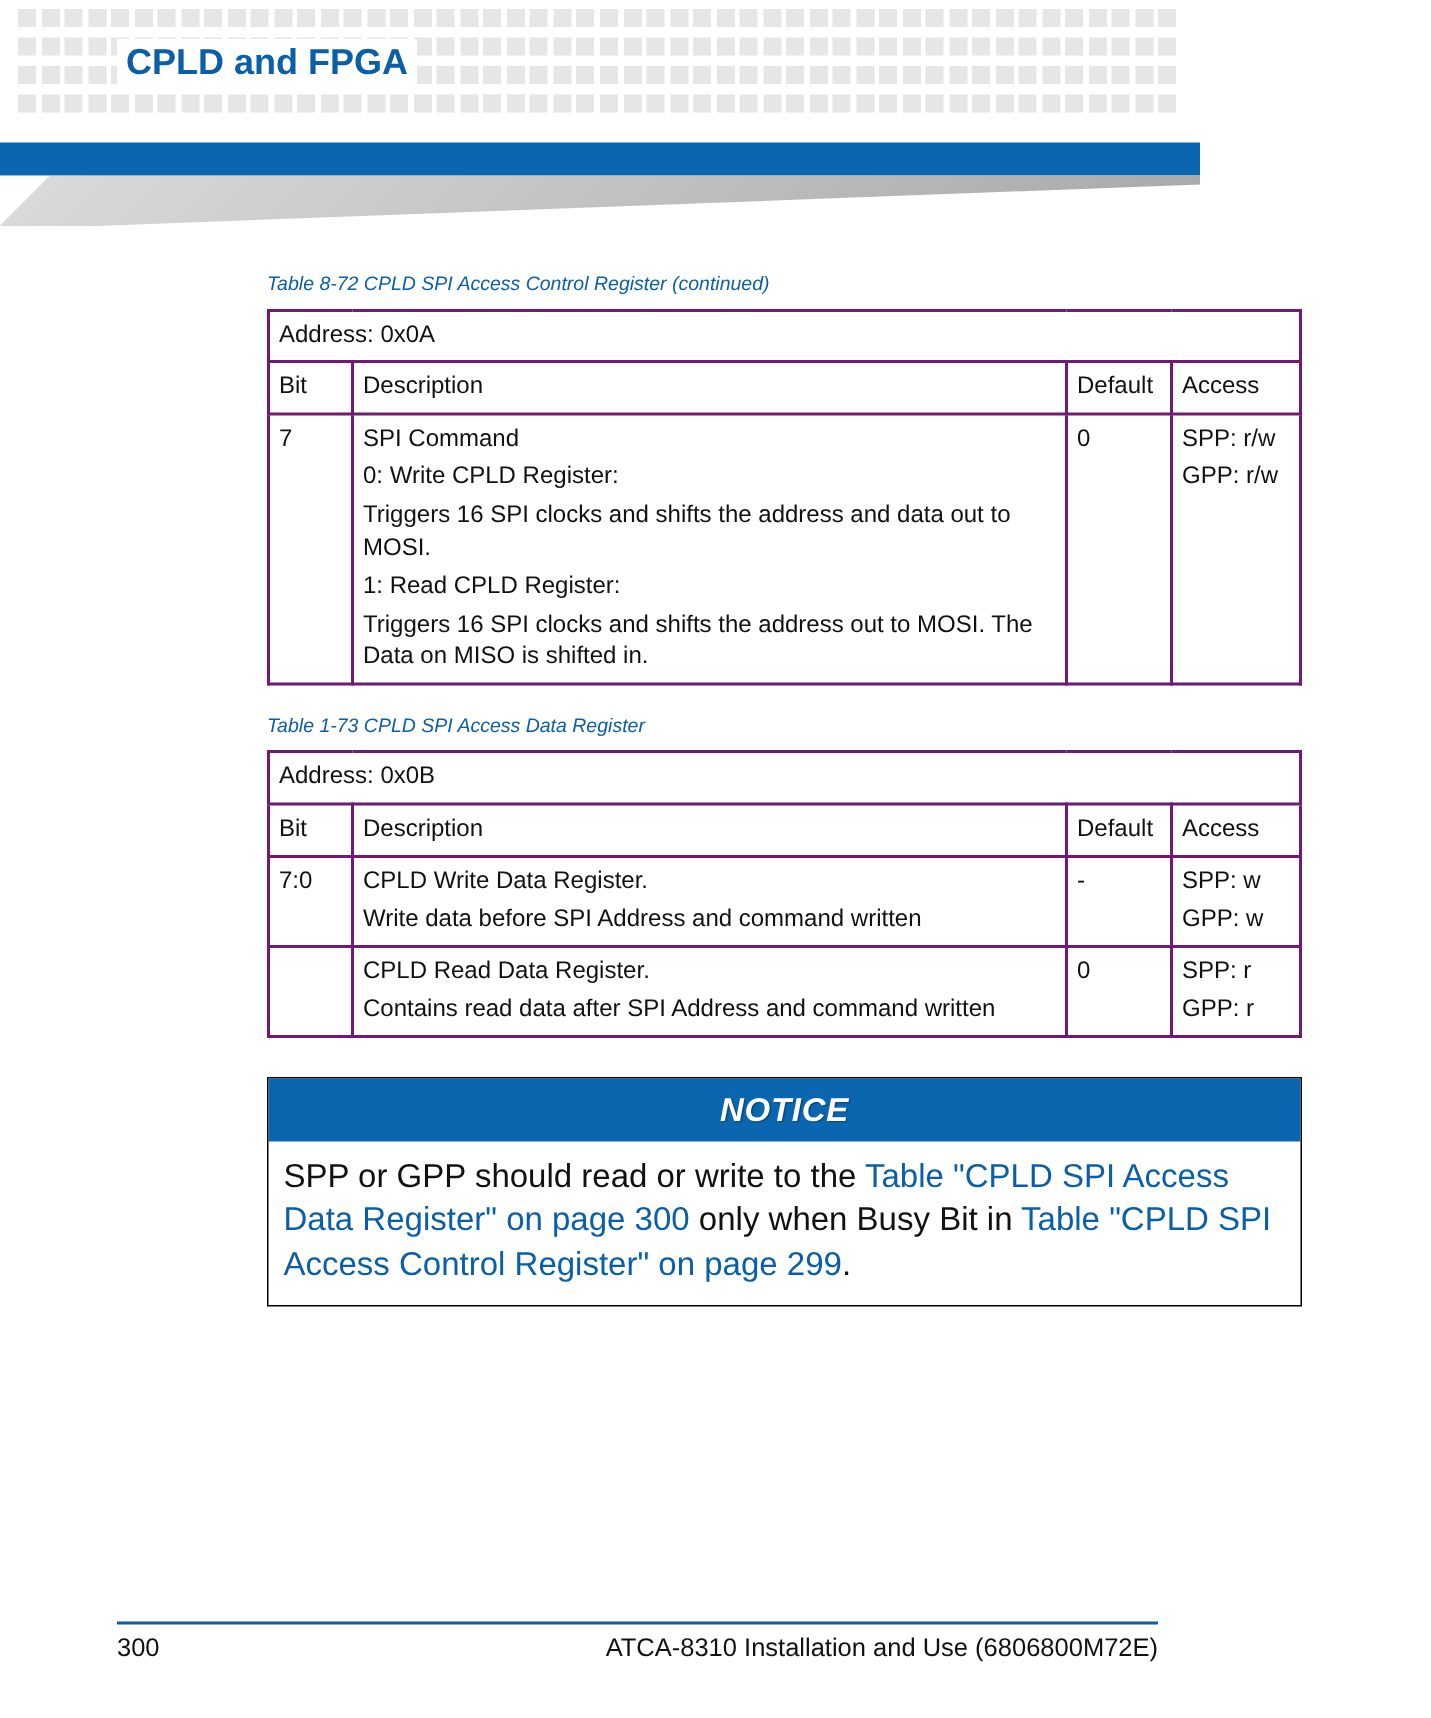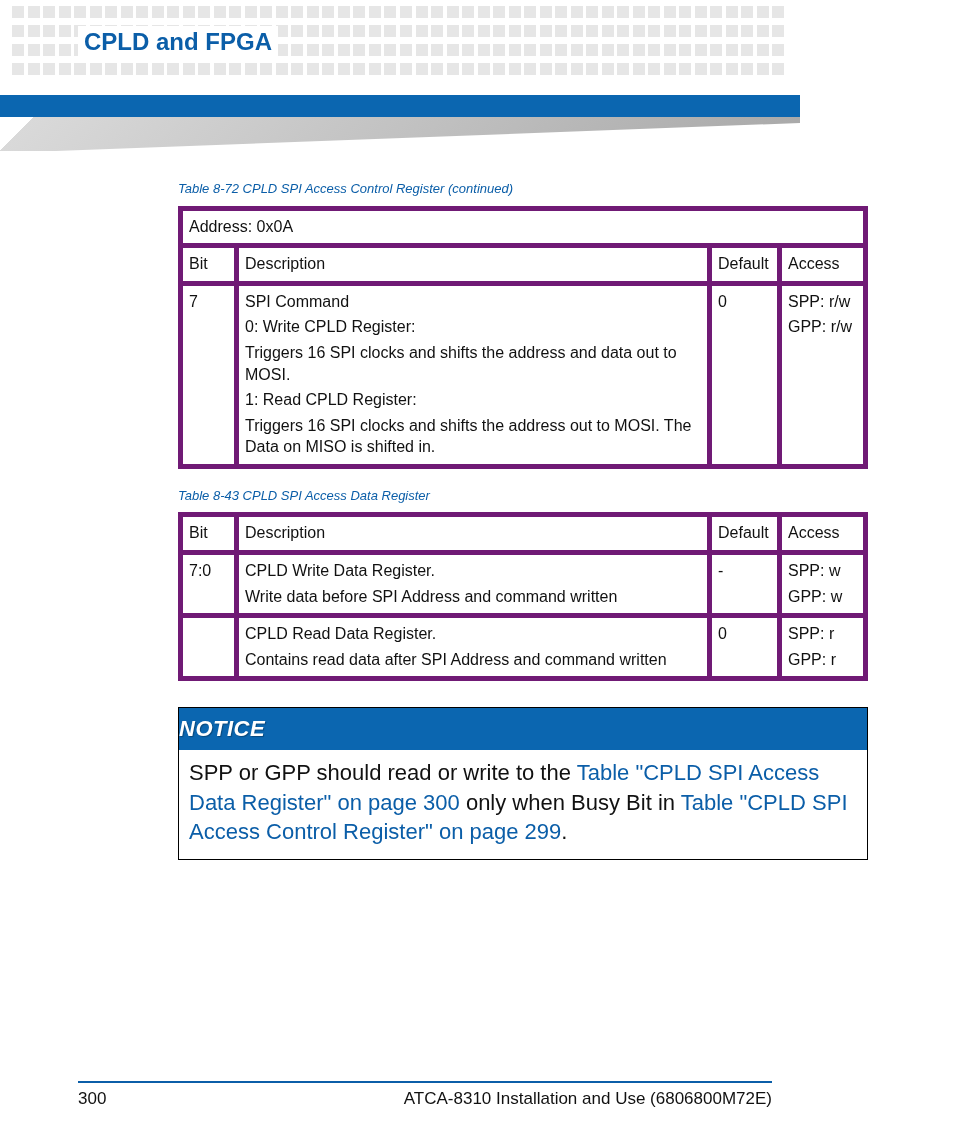--- a/index.html
+++ b/index.html
@@ -72,21 +72,21 @@
     font-size: 13px;
     margin: 0 0 8px 0;
   }
   table.reg {
     border-collapse: collapse;
     width: 100%;
     font-size: 16px;
     margin-bottom: 18px;
   }
   table.reg td, table.reg th {
-    border: 5px solid #701a75;
+    border: 2px solid #701a75;
     padding: 5px 6px 6px 6px;
     vertical-align: top;
     text-align: left;
     font-weight: 400;
   }
   table.reg .addr td {
     border-bottom: 1px solid #000;
   }
   .col-bit   { width: 56px; }
   .col-desc  { }
@@ -94,21 +94,21 @@
   .col-acc   { width: 86px; }
   .desc-block p { margin: 0 0 4px 0; }
   .desc-block p:last-child { margin-bottom: 0; }
 
   .notice {
     border: 1px solid #000;
   }
   .notice-head {
     background: #0b66b0;
     color: #fff;
-    text-align: left;
+    text-align: center;
     font-weight: 700;
     font-style: italic;
     font-size: 22px;
     letter-spacing: 0.5px;
     padding: 6px 0;
     text-shadow: 1px 1px 1px rgba(0,0,0,.3);
   }
   .notice-body {
     padding: 8px 10px 12px 10px;
     font-size: 22px;
@@ -378,23 +378,26 @@
         <td>
           <div class="desc-block">
             <p>SPP: r/w</p>
             <p>GPP: r/w</p>
           </div>
         </td>
       </tr>
     </tbody>
       </table>
 
-    <p class="tbl-caption">Table 8-43 CPLD SPI Access Data Register</p>
+    <p class="tbl-caption">Table 1-73 CPLD SPI Access Data Register</p>
     <table class="reg">
       <tbody>
+          <tr class="addr">
+        <td colspan="4">Address: 0x0B</td>
+      </tr>
       <tr>
         <td class="col-bit">Bit</td>
         <td class="col-desc">Description</td>
         <td class="col-def">Default</td>
         <td class="col-acc">Access</td>
       </tr>
       <tr>
         <td>7:0</td>
         <td>
           <div class="desc-block">

